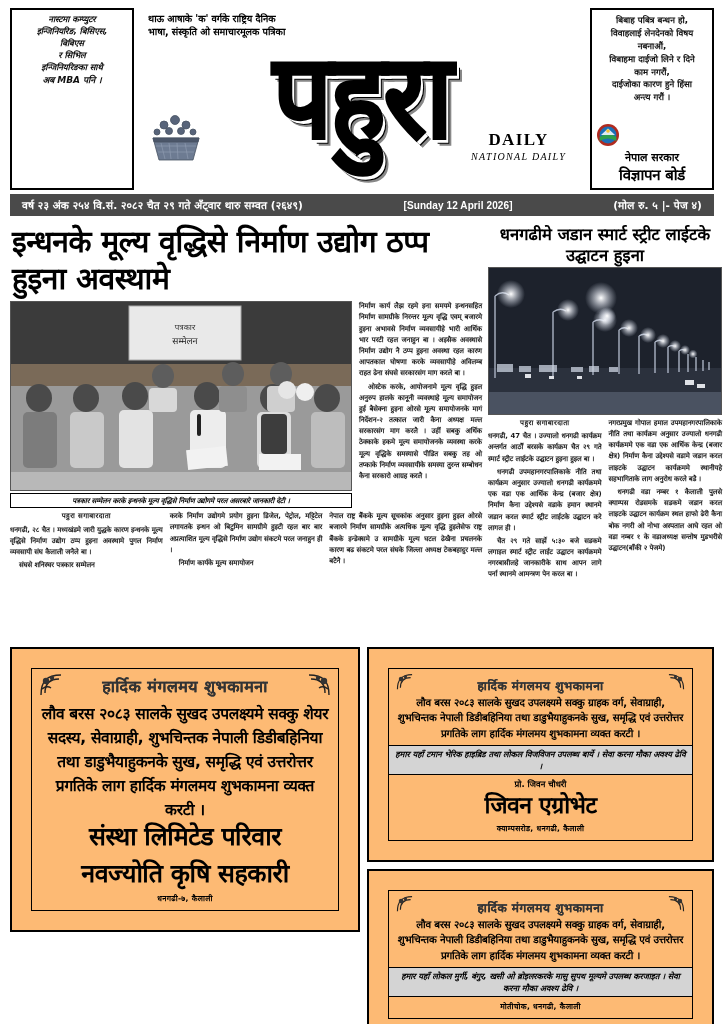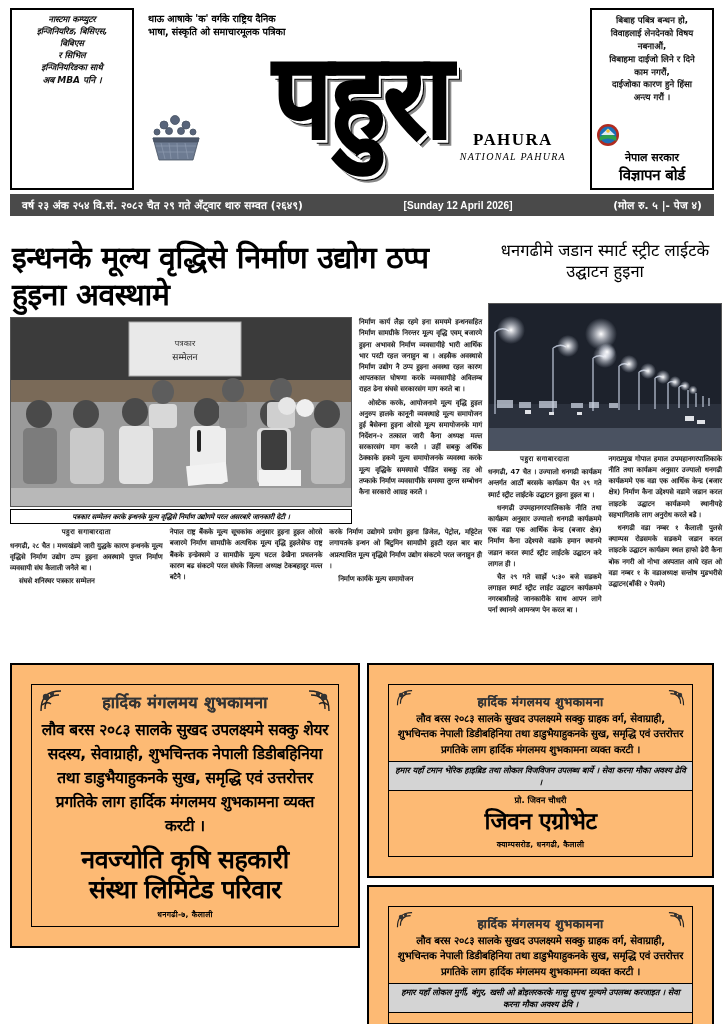--- a/index.html
+++ b/index.html
@@ -163,41 +163,41 @@
     padding: 0 12px;
     letter-spacing: 0.1px;
   }
   .db-left { flex: 0 0 auto; }
   .db-mid { flex: 1 1 auto; text-align: center; font-family:"Liberation Sans", sans-serif; font-size: 10px;}
   .db-right { flex: 0 0 auto; }
 
   
   .main {
     display: flex;
-    margin-top: 22px;
+    margin-top: 6px;
     gap: 6px;
     height: 420px;
   }
   .col-left { width: 472px; flex: 0 0 472px; }
   .col-right { flex: 1 1 auto; }
 
   .headline-big {
     font-size: 30px;
     line-height: 1.22;
     font-weight: bold;
     letter-spacing: -0.4px;
     text-align: left;
     padding: 2px 0 4px 2px;
   }
   .headline-med {
     font-size: 16.5px;
     line-height: 1.3;
-    font-weight: normal;
-    text-align: center;
-    padding: 2px 2px 20px 2px;
+    font-weight: bold;
+    text-align: center;
+    padding: 2px 2px 0 2px;
   }
 
   .lead-row { display: flex; gap: 7px; }
   .photo {
     position: relative;
     width: 342px;
     flex: 0 0 342px;
     height: 190px;
     background: #e5e5e5;
     overflow: hidden;
@@ -364,22 +364,22 @@
               <path d="M5 26 L51 26 L50 30 L6 30 Z" fill="#2c3950"></path>
             </g>
             <g stroke="#7b8aa3" stroke-width="0.7" fill="none">
               <path d="M13 31 L17 47 M21 31 L23 47 M29 31 L30 47 M37 31 L40 47"></path>
               <path d="M8 34 L48 34 M10 40 L46 40"></path>
             </g>
           </svg>
         </span>
 
         <div class="latin-block">
-          <div class="latin-main">PAHURA</div>
-          <div class="latin-sub">NATIONAL PAHURA</div>
+          <div class="latin-main">DAILY</div>
+          <div class="latin-sub">NATIONAL DAILY</div>
         </div>
       </div>
     </div>
 
     <div class="mast-box">
       <div class="mast-box-inner">
         <div>
           <div class="mr-line">बिबाह पबित्र बन्धन हो,</div>
           <div class="mr-line">विवाहलाई लेनदेनको विषय</div>
           <div class="mr-line">नबनाऔं,</div>
@@ -467,25 +467,25 @@
         </div>
       </div>
 
       <div class="col3">
         <div class="c3 textcol">
           <div class="byline">पहुरा सगाबारदाता</div>
           <p class="first">धनगढी, २८ चैत । मध्यखंडमे जारी युद्धके कारण इन्धनके मूल्य वृद्धिसे निर्माण उद्योग ठप्प हुइना अवस्थामे पुगल निर्माण व्यवसायी संघ कैलाली जनैले बा ।</p>
           <p>संघसे शनिस्चर पत्रकार सम्मेलन</p>
         </div>
         <div class="c3 textcol">
-          <p class="first">नेपाल राष्ट्र बैंकके मूल्य सूचकांक अनुसार हुइना हुइल ओरसे बजारमे निर्माण सामग्रीके अत्यधिक मूल्य वृद्धि हुइलेसेफ राष्ट्र बैंकके इन्डेक्समे उ सामग्रीके मूल्य घटल ढेखैना प्रचलनके कारण बढ संकटमे परल संघके जिल्ला अध्यक्ष टेकबहादुर मल्ल बटैनै ।</p>
-        </div>
-        <div class="c3 textcol">
           <p class="first">करके निर्माण उद्योगमे प्रयोग हुइना डिजेल, पेट्रोल, मट्टिटेल लगायतके इन्धन ओ बिटुमिन सामग्रीमे हुइटी रहल बार बार अप्रत्याशित मूल्य वृद्धिसे निर्माण उद्योग संकटमे परल जनाहुन ही ।</p>
           <p>निर्माण कार्यके मूल्य समायोजन</p>
+        </div>
+        <div class="c3 textcol">
+          <p class="first">नेपाल राष्ट्र बैंकके मूल्य सूचकांक अनुसार हुइना हुइल ओरसे बजारमे निर्माण सामग्रीके अत्यधिक मूल्य वृद्धि हुइलेसेफ राष्ट्र बैंकके इन्डेक्समे उ सामग्रीके मूल्य घटल ढेखैना प्रचलनके कारण बढ संकटमे परल संघके जिल्ला अध्यक्ष टेकबहादुर मल्ल बटैनै ।</p>
         </div>
       </div>
     </div>
 
     <div class="col-right">
       <div class="headline-med">धनगढीमे जडान स्मार्ट स्ट्रीट लाईटके उद्घाटन हुइना</div>
 
       <div class="photo night">
         <svg viewBox="0 0 232 148" width="232" height="148" preserveAspectRatio="none">
           <defs>
@@ -582,22 +582,22 @@
                   <path d="M2 22 C2 8 8 2 22 2"></path>
                   <path d="M6 20 C6 11 11 6 20 6"></path>
                   <circle cx="7" cy="8" r="3.2" fill="#333" stroke="none"></circle>
                   <circle cx="13" cy="5" r="2.2" fill="#333" stroke="none"></circle>
                   <path d="M3 16 q5 -4 9 -1"></path>
                 </g>
               </svg>
             </span>
           </div>
           <div class="ad-body big">लौव बरस २०८३ सालके सुखद उपलक्ष्यमे सक्कु शेयर सदस्य, सेवाग्राही, शुभचिन्तक नेपाली डिडीबहिनिया तथा डाडुभैयाहुकनके सुख, समृद्धि एवं उत्तरोत्तर प्रगतिके लाग हार्दिक मंगलमय शुभकामना व्यक्त करटी ।</div>
+          <div class="ad-title xl" style="margin-top:0;">संस्था लिमिटेड परिवार</div>
           <div class="ad-title xl">नवज्योति कृषि सहकारी</div>
-          <div class="ad-title xl" style="margin-top:0;">संस्था लिमिटेड परिवार</div>
           <div class="ad-addr">धनगढी-७,  कैलाली</div>
         </div>
       </div>
     </div>
 
     <div class="ads-right">
 
       <div class="ad">
         <div class="ad-inner">
           <div class="ad-banner small">
@@ -651,19 +651,20 @@
                   <path d="M2 22 C2 8 8 2 22 2"></path>
                     <path d="M6 20 C6 11 11 6 20 6"></path>
                   <circle cx="7" cy="8" r="3.2" fill="#333" stroke="none"></circle>
                   <circle cx="13" cy="5" r="2.2" fill="#333" stroke="none"></circle>
                 </g>
               </svg>
             </span>
           </div>
           <div class="ad-body mid">लौव बरस २०८३ सालके सुखद उपलक्ष्यमे सक्कु ग्राहक वर्ग, सेवाग्राही, शुभचिन्तक नेपाली डिडीबहिनिया तथा डाडुभैयाहुकनके सुख, समृद्धि एवं उत्तरोत्तर प्रगतिके लाग हार्दिक मंगलमय शुभकामना व्यक्त करटी ।</div>
           <div class="ad-strip">हमार यहाँ लोकल मुर्गी, बंगुर, खसी ओ ब्रोइलरकरके मासु सुपथ मूल्यमे उपलब्ध करजाइत । सेवा करना मौका अवश्य ढेवि ।</div>
+          <div class="ad-addr">मोतीचोक,  धनगढी,  कैलाली</div>
         </div>
       </div>
 
     </div>
   </div>
 
 </div>
 
 </body></html>

